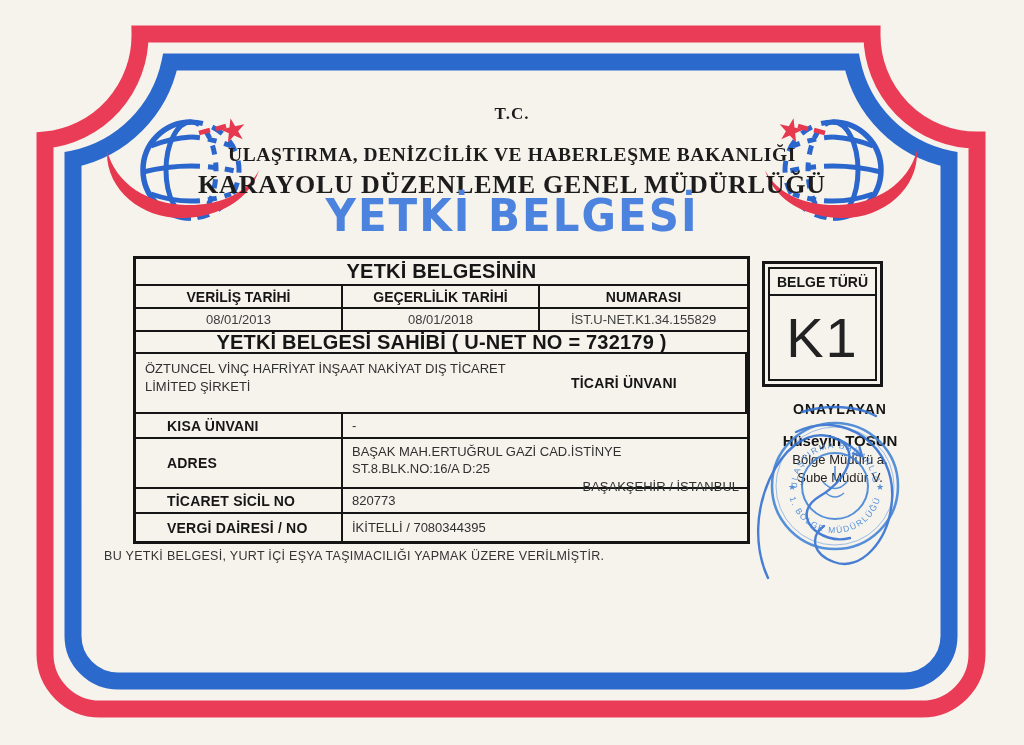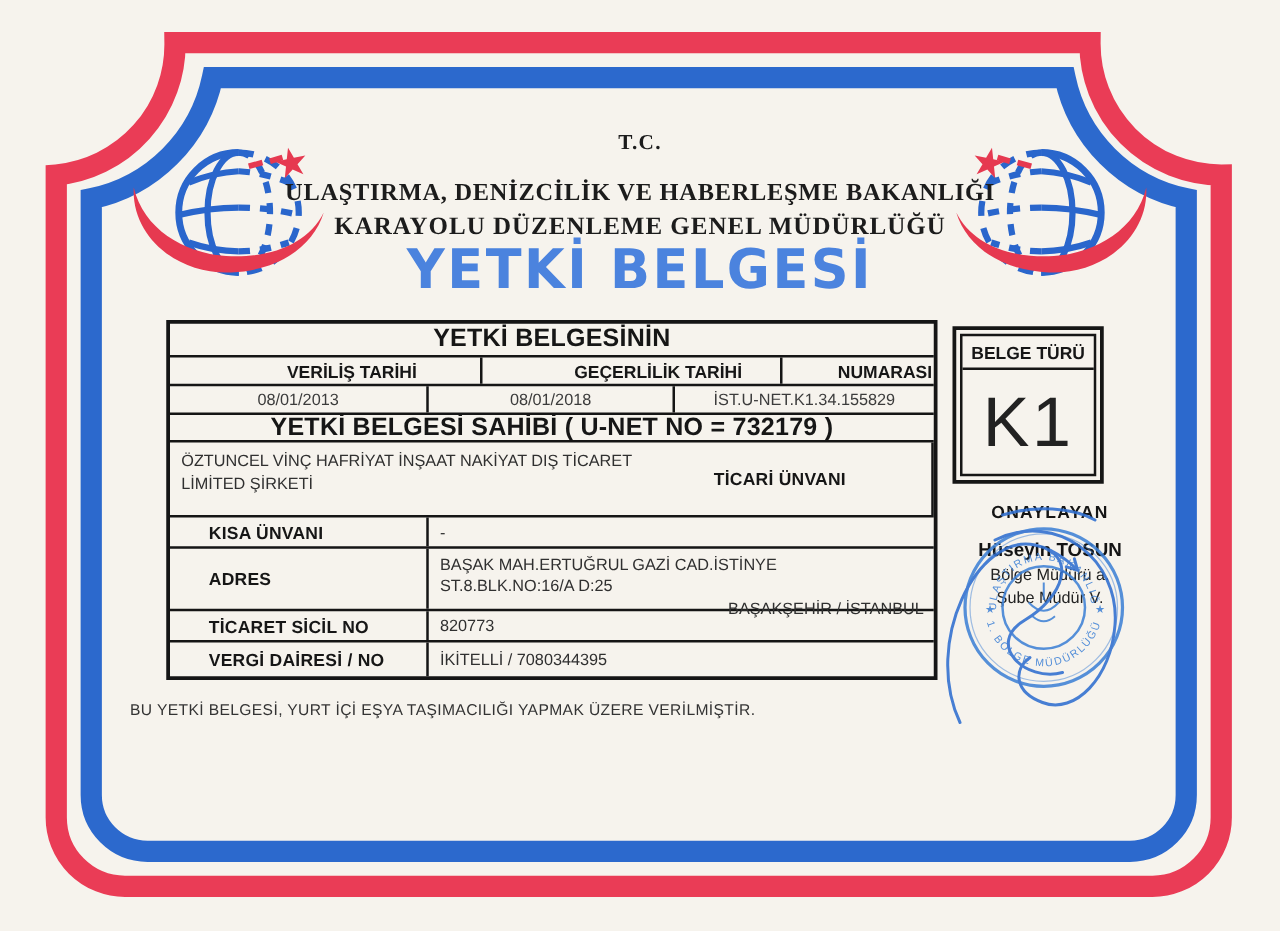--- a/index.html
+++ b/index.html
@@ -12,38 +12,38 @@
 
   
   .logo{position:absolute;top:106px;width:168px;height:132px;}
   .logo.left{left:99px;}
   .logo.right{left:757px;transform:scaleX(-1);}
 
   
   .header-block{position:absolute;left:0;right:0;top:104px;text-align:center;color:#1c1c1c;}
   .tc{font-family:"Liberation Serif",serif;font-weight:bold;font-size:17px;letter-spacing:1px;}
   .ministry{font-family:"Liberation Serif",serif;font-weight:bold;font-size:19.5px;letter-spacing:.6px;margin-top:20px;}
-  .directorate{font-family:"Liberation Serif",serif;font-weight:bold;font-size:20px;letter-spacing:.8px;margin-top:4px;}
+  .directorate{font-family:"Liberation Serif",serif;font-weight:bold;font-size:26px;letter-spacing:.8px;margin-top:4px;}
   .doc-title{position:absolute;left:0;right:0;top:191px;text-align:center;
              font-family:"DejaVu Sans",sans-serif;font-weight:bold;font-size:42px;
              letter-spacing:2px;color:#4b83de;transform:scaleY(1.04);}
 
   
   .ctable{position:absolute;left:133px;top:256px;width:617px;border:3px solid #151515;box-sizing:border-box;color:#161616;}
   .trow{display:flex;border-bottom:2px solid #151515;box-sizing:border-box;}
   .trow:last-child{border-bottom:none;}
   .cell{display:flex;align-items:center;box-sizing:border-box;}
   .c1{width:207px;border-right:2px solid #151515;}
   .c2{width:197px;border-right:2px solid #151515;}
   .c3{flex:1;}
   .cv{flex:1;}
   .r1{height:27px;} .r2{height:23px;} .r3{height:23px;} .r4{height:22px;}
   .r5{height:60px;} .r6{height:25px;} .r7{height:50px;} .r8{height:25px;} .r9{height:27px;}
   .section-title{width:100%;justify-content:center;font-weight:bold;font-size:20px;letter-spacing:.2px;}
-  .hdr{justify-content:center;font-weight:bold;font-size:14px;margin-left:43px;}
+  .hdr{justify-content:center;font-weight:bold;font-size:14px;}
   .cval{justify-content:center;font-size:13px;color:#3c3c3c;}
   .lbl{font-weight:bold;font-size:14px;padding-left:31px;letter-spacing:.2px;}
   .val{font-size:13px;padding-left:9px;color:#303030;}
   .val-top{align-items:flex-start;padding-top:6px;}
   .val-top span{display:block;max-width:425px;line-height:1.35;}
   .addr{flex-direction:column;align-items:stretch;justify-content:flex-start;padding-top:5px;}
   .addr .a1{display:block;max-width:315px;line-height:1.3;}
   .addr .a2{display:block;text-align:right;padding-right:8px;margin-top:1px;}
 
   
@@ -56,21 +56,21 @@
 
   
   .approval{position:absolute;left:758px;top:401px;width:164px;text-align:center;color:#141414;}
   .ap-title{font-weight:bold;font-size:14px;letter-spacing:1px;}
   .ap-name{font-weight:bold;font-size:15px;margin-top:15px;}
   .ap-role{font-size:13px;margin-top:3px;color:#222;text-align:center;}
 
   .stamp-svg{position:absolute;left:738px;top:396px;opacity:.88;}
 
   
-  .footer-note{position:absolute;left:104px;top:561px;font-size:12.5px;letter-spacing:.3px;color:#333;}
+  .footer-note{position:absolute;left:104px;top:549px;font-size:12.5px;letter-spacing:.3px;color:#333;}
 </style>
 </head>
 <body>
 
 <div class="page">
 
   <svg class="border-svg" width="1024" height="745" viewBox="0 0 1024 745">
     <path d="M45,140 A105,105 0 0 0 140,34 H872 A105,105 0 0 0 977,140 V654 A55,55 0 0 1 922,709 H100 A55,55 0 0 1 45,654 Z" fill="none" stroke="#ea3c56" stroke-width="17"></path>
     <path d="M73,159 A125,125 0 0 0 170,62 H852 A125,125 0 0 0 949,159 V636 A45,45 0 0 1 904,681 H118 A45,45 0 0 1 73,636 Z" fill="none" stroke="#2c69cd" stroke-width="17"></path>
   </svg>

